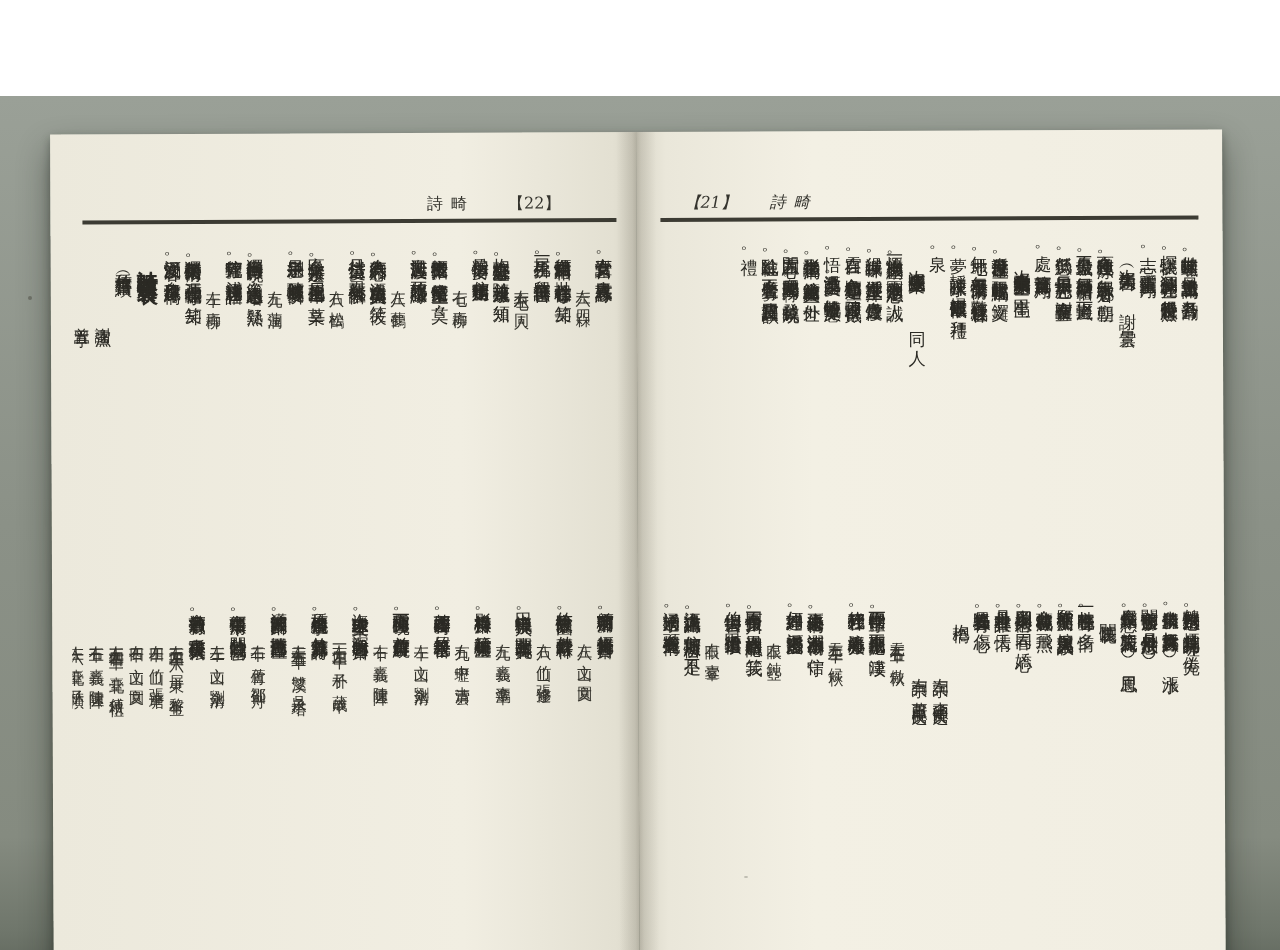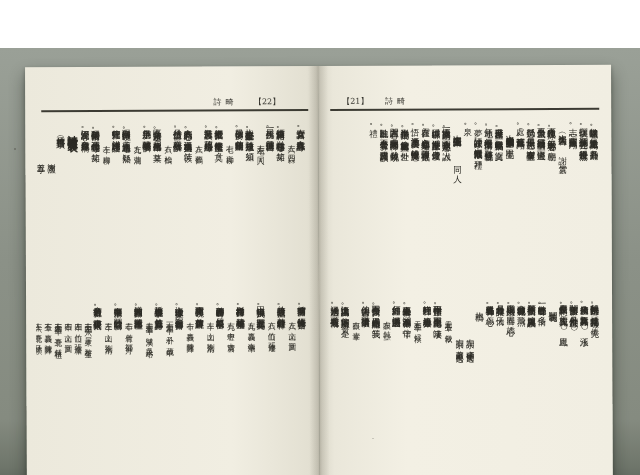--- a/index.html
+++ b/index.html
@@ -21,21 +21,21 @@
   .page.right{background:linear-gradient(90deg,#d9d6c8 0%,#eae7da 5%,#f3f0e4 30%,#f1eee2 100%);}
   .spine{
     position:absolute;left:283px;top:0;width:20px;height:442px;pointer-events:none;
     background:linear-gradient(90deg,rgba(60,55,40,0) 0%,rgba(60,55,40,.14) 40%,rgba(60,55,40,.22) 50%,rgba(60,55,40,.12) 62%,rgba(60,55,40,0) 100%);
     z-index:5;
   }
   .edge-lines{position:absolute;right:-6px;top:2px;width:6px;height:438px;
     background:linear-gradient(90deg,#e6e3d6 0%,#b9b6a8 30%,#dcd9cb 55%,#8f948a 100%);}
   .page-header{position:absolute;top:30px;font-size:8px;letter-spacing:4px;color:#35342e;white-space:nowrap;}
   .page.left .page-header{right:28px;}
-  .page.right .page-header{left:14px;}
+  .page.right .page-header{left:14px;font-style:italic;}
   .page-header .plabel{letter-spacing:0;margin:0 10px;font-size:8px;}
   .rule{position:absolute;top:43px;left:12px;right:12px;height:2px;background:#3c3b33;}
   .page.left .rule{left:16px;right:10px;}
   .band{
     position:absolute;left:10px;right:12px;overflow:hidden;
     writing-mode:vertical-rl;text-orientation:upright;
   }
   .band.top{top:56px;height:166px;}
   .band.bot{top:233px;height:204px;}
   .col{line-height:10.4px;font-size:8.6px;letter-spacing:0.4px;white-space:nowrap;color:#2b2a24;}

